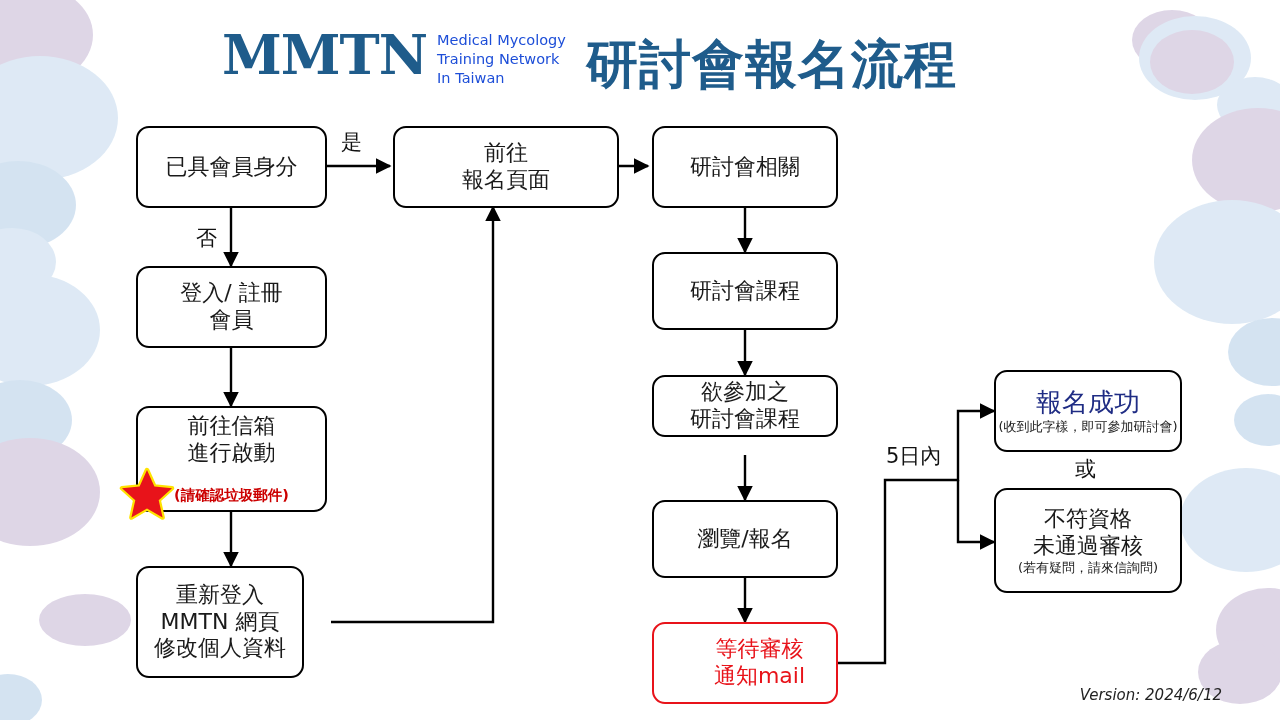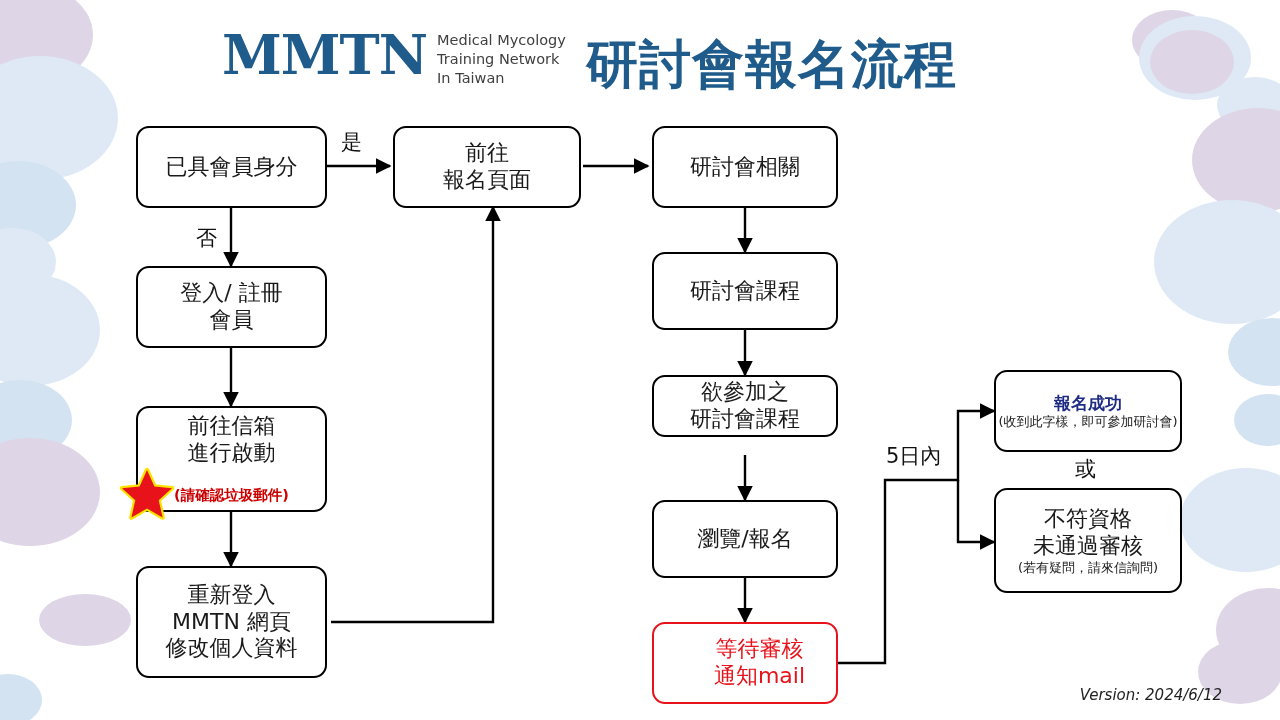--- a/index.html
+++ b/index.html
@@ -42,21 +42,21 @@
     font-weight: 700;
     font-size: 54px;
     letter-spacing: -1px;
     color: #1F5C8B;
     line-height: 1;
   }
   #logo-sub {
     font-family: "DejaVu Sans", "Liberation Sans", sans-serif;
     font-size: 14.5px;
     line-height: 1.32;
-    color: #404040;
+    color: #1d4ed8;
     padding-top: 3px;
     white-space: nowrap;
   }
   #page-title {
     position: absolute;
     left: 586px; top: 30px;
     font-size: 52px;
     font-weight: 700;
     color: #1F5C8B;
     letter-spacing: 1px;
@@ -86,22 +86,22 @@
   .node .ln { display: block; white-space: nowrap; }
   .node .note {
     display: block;
     font-size: 13px;
     line-height: 1.2;
     white-space: nowrap;
   }
   .node .note.red { color: #CC0000; font-weight: 700; font-size: 14.5px; margin-top: 20px; }
   .node .big-blue {
     display: block;
-    font-size: 17px;
-    font-weight: 700;
+    font-size: 26px;
+    font-weight: 400;
     color: #1F2C84;
     white-space: nowrap;
   }
   
   .edge-label {
     position: absolute;
     font-size: 21px;
     color: #111111;
     white-space: nowrap;
     z-index: 3;
@@ -217,32 +217,32 @@
     <span class="ln">登入/ 註冊</span>
     <span class="ln">會員</span>
   </div>
 
   <div class="node" style="left:136px; top:406px; width:191px; height:106px;">
     <span class="ln">前往信箱</span>
     <span class="ln">進行啟動</span>
     <span class="note red">(請確認垃圾郵件)</span>
   </div>
 
-  <div class="node" style="left:136px; top:566px; width:191px; height:112px;">
+  <div class="node" style="left:136px; top:566px; width:168px; height:112px;">
     <span class="ln">重新登入</span>
     <span class="ln">MMTN 網頁</span>
     <span class="ln">修改個人資料</span>
   </div>
 
   <svg id="star-badge" viewBox="0 0 58 56">
     <polygon points="29,4 36.4,20.5 54,22.2 40.7,34.2 44.6,51.5 29,42.4 13.4,51.5 17.3,34.2 4,22.2 21.6,20.5" fill="#E8131A" stroke="#FFE300" stroke-width="4.5" stroke-linejoin="round"></polygon>
     <polygon points="29,4 36.4,20.5 54,22.2 40.7,34.2 44.6,51.5 29,42.4 13.4,51.5 17.3,34.2 4,22.2 21.6,20.5" fill="#E8131A"></polygon>
   </svg>
 
-  <div class="node" style="left:393px; top:126px; width:188px; height:82px;">
+  <div class="node" style="left:393px; top:126px; width:226px; height:82px;">
     <span class="ln">前往</span>
     <span class="ln">報名頁面</span>
   </div>
 
   <div class="node" style="left:652px; top:126px; width:186px; height:82px;">
     <span class="ln">研討會相關</span>
   </div>
 
   <div class="node" style="left:652px; top:252px; width:186px; height:78px;">
     <span class="ln">研討會課程</span>

